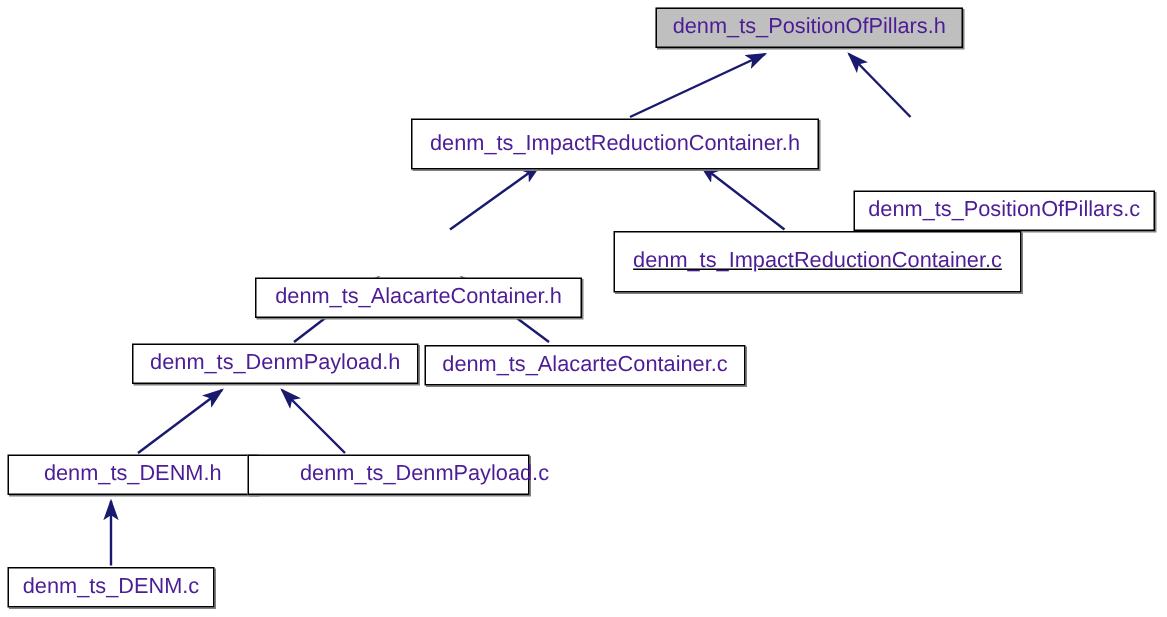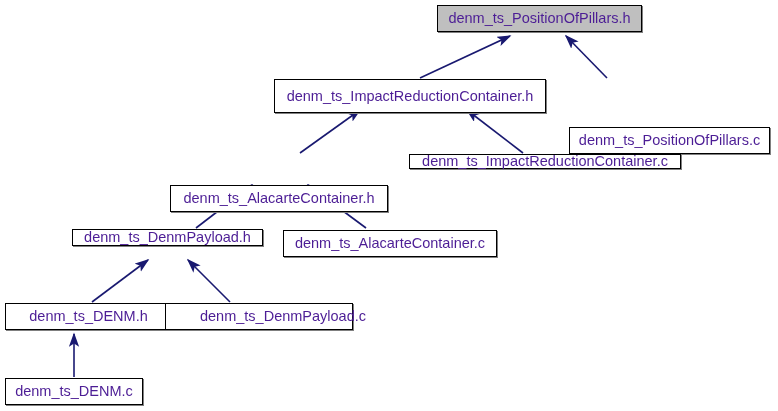--- a/index.html
+++ b/index.html
@@ -73,24 +73,24 @@
       </div>
       <div class="graph-node" style="left: 274px; top: 79px; width: 272px; height: 34px;">
         <span class="node-label">denm_ts_ImpactReductionContainer.h</span>
       </div>
       <div class="graph-node" style="left: 569px; top: 79px; width: 201px; height: 27px; margin-top: 48px;">
         <span class="node-label">denm_ts_PositionOfPillars.c</span>
       </div>
       <div class="graph-node" style="left: 170px; top: 154px; width: 218px; height: 27px; margin-top: 31px;">
         <span class="node-label">denm_ts_AlacarteContainer.h</span>
       </div>
-      <div class="graph-node" style="left: 409px; top: 154px; width: 272px; height: 15px;">
+      <div class="graph-node" style="left: 409px; top: 154px; width: 272px; height: 41px; text-decoration: underline;">
         <span class="node-label">denm_ts_ImpactReductionContainer.c</span>
       </div>
-      <div class="graph-node" style="left: 72px; top: 229px; width: 191px; height: 17px;">
+      <div class="graph-node" style="left: 88px; top: 229px; width: 191px; height: 27px;">
         <span class="node-label">denm_ts_DenmPayload.h</span>
       </div>
       <div class="graph-node" style="left: 283px; top: 230px; width: 214px; height: 27px;">
         <span class="node-label">denm_ts_AlacarteContainer.c</span>
       </div>
       <div class="graph-node" style="left: 5px; top: 303px; width: 167px; height: 27px;">
         <span class="node-label">denm_ts_DENM.h</span>
       </div>
       <div class="graph-node" style="left: 165px; top: 303px; width: 188px; height: 27px; padding-left: 48px;">
         <span class="node-label">denm_ts_DenmPayload.c</span>

